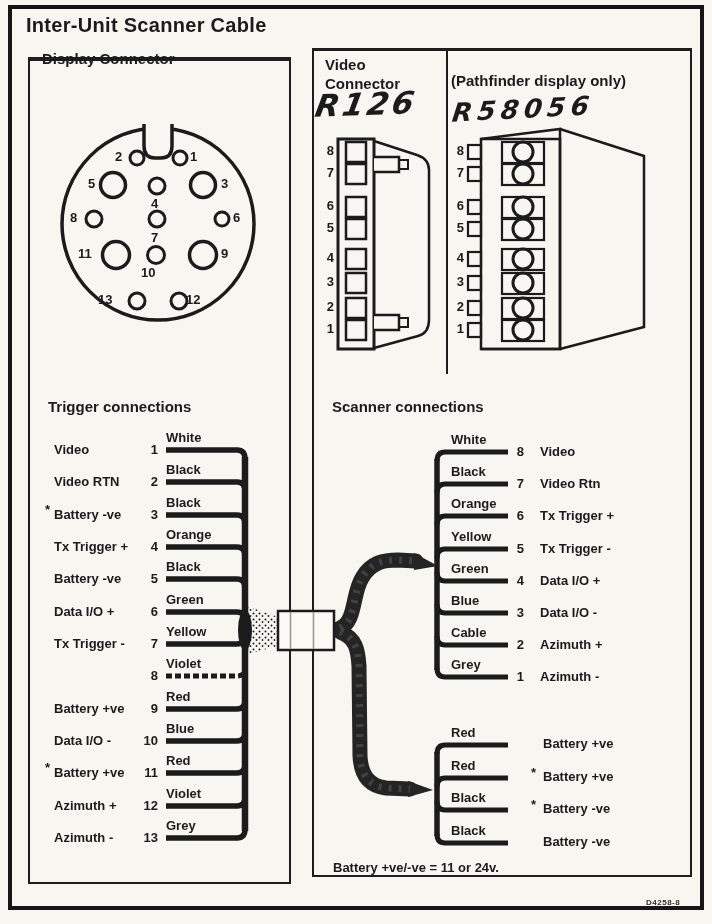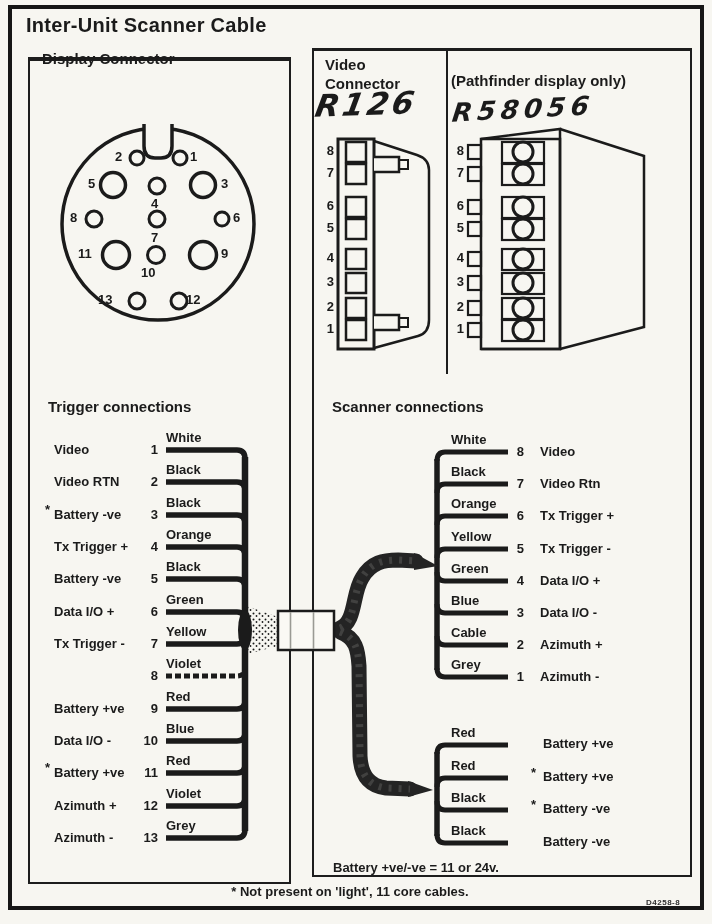--- a/index.html
+++ b/index.html
@@ -356,16 +356,15 @@
         <span class="star">*</span>
         <span class="sig">Battery -ve</span>
       </div>
     <div class="brow" style="top:843px">
         <span class="col">Black</span>
         <span class="star"></span>
         <span class="sig">Battery -ve</span>
       </div>
 
     <div class="abs battery-note">Battery +ve/-ve = 11 or 24v.</div>
-    <div class="abs footnote">* Not present on 'light', 11 core cables.</div>
     <div class="abs doc-code">D4258-8</div>
   </div>
 </div>
 
 </body></html>

